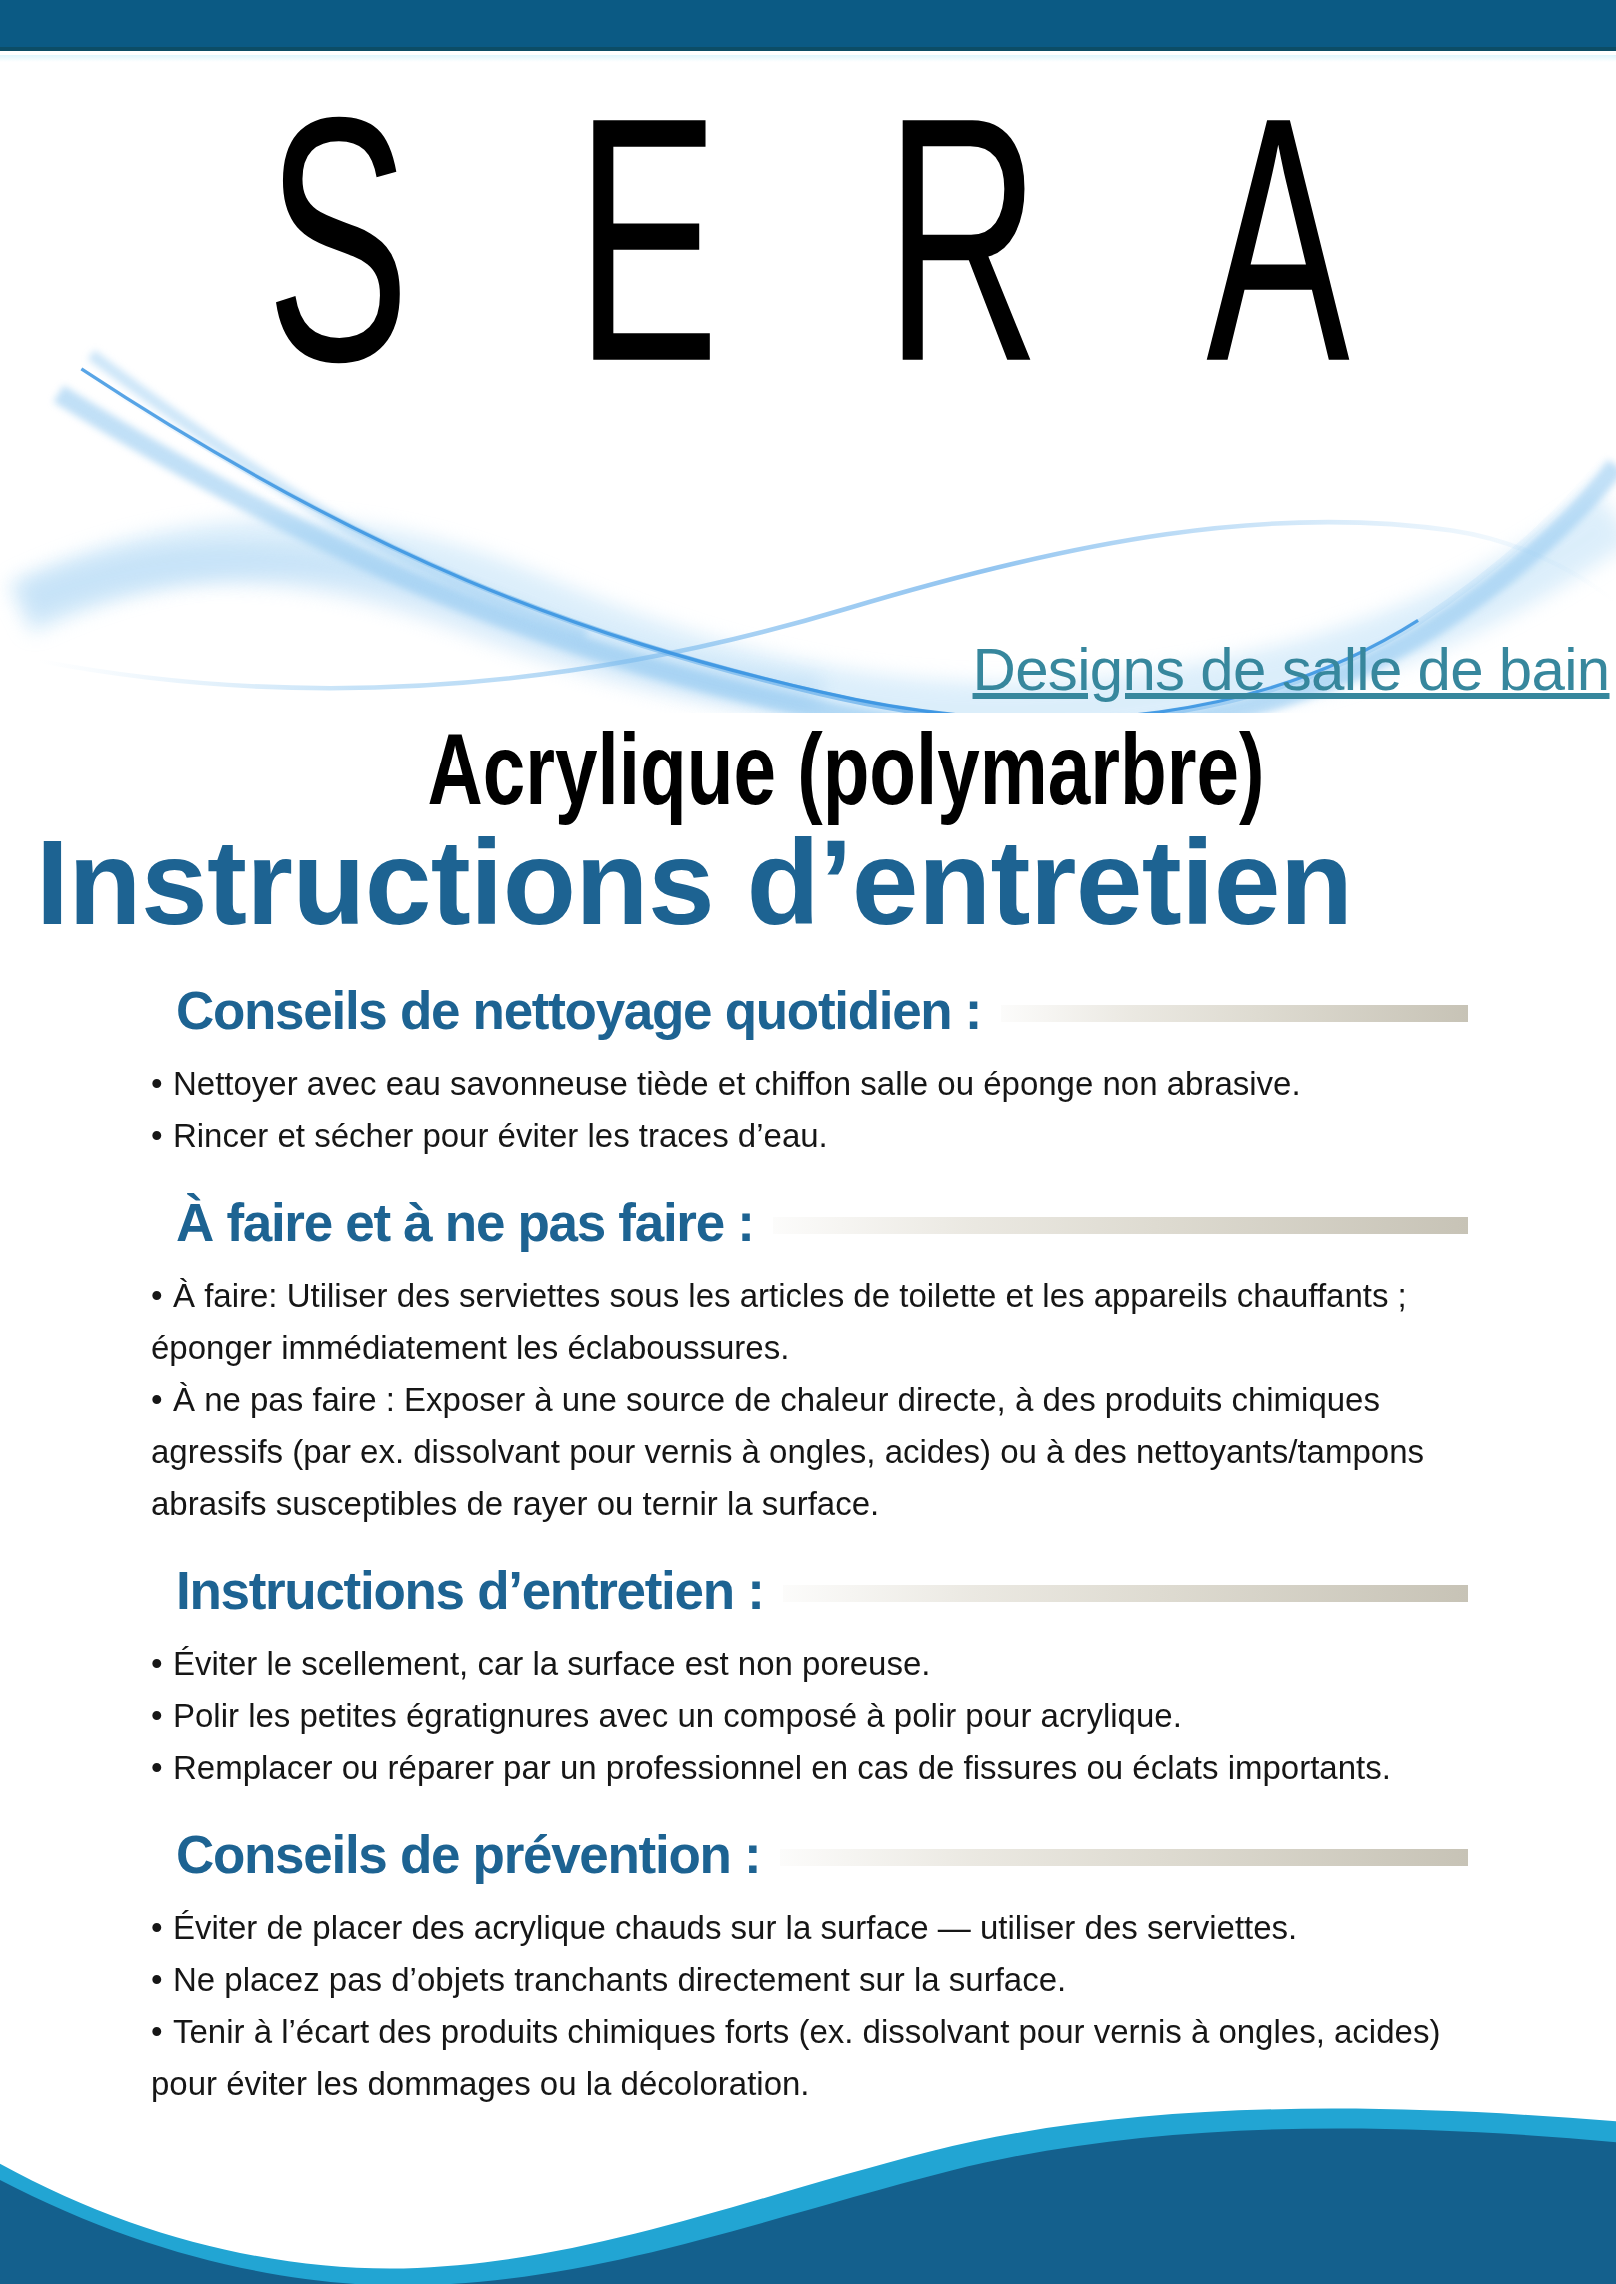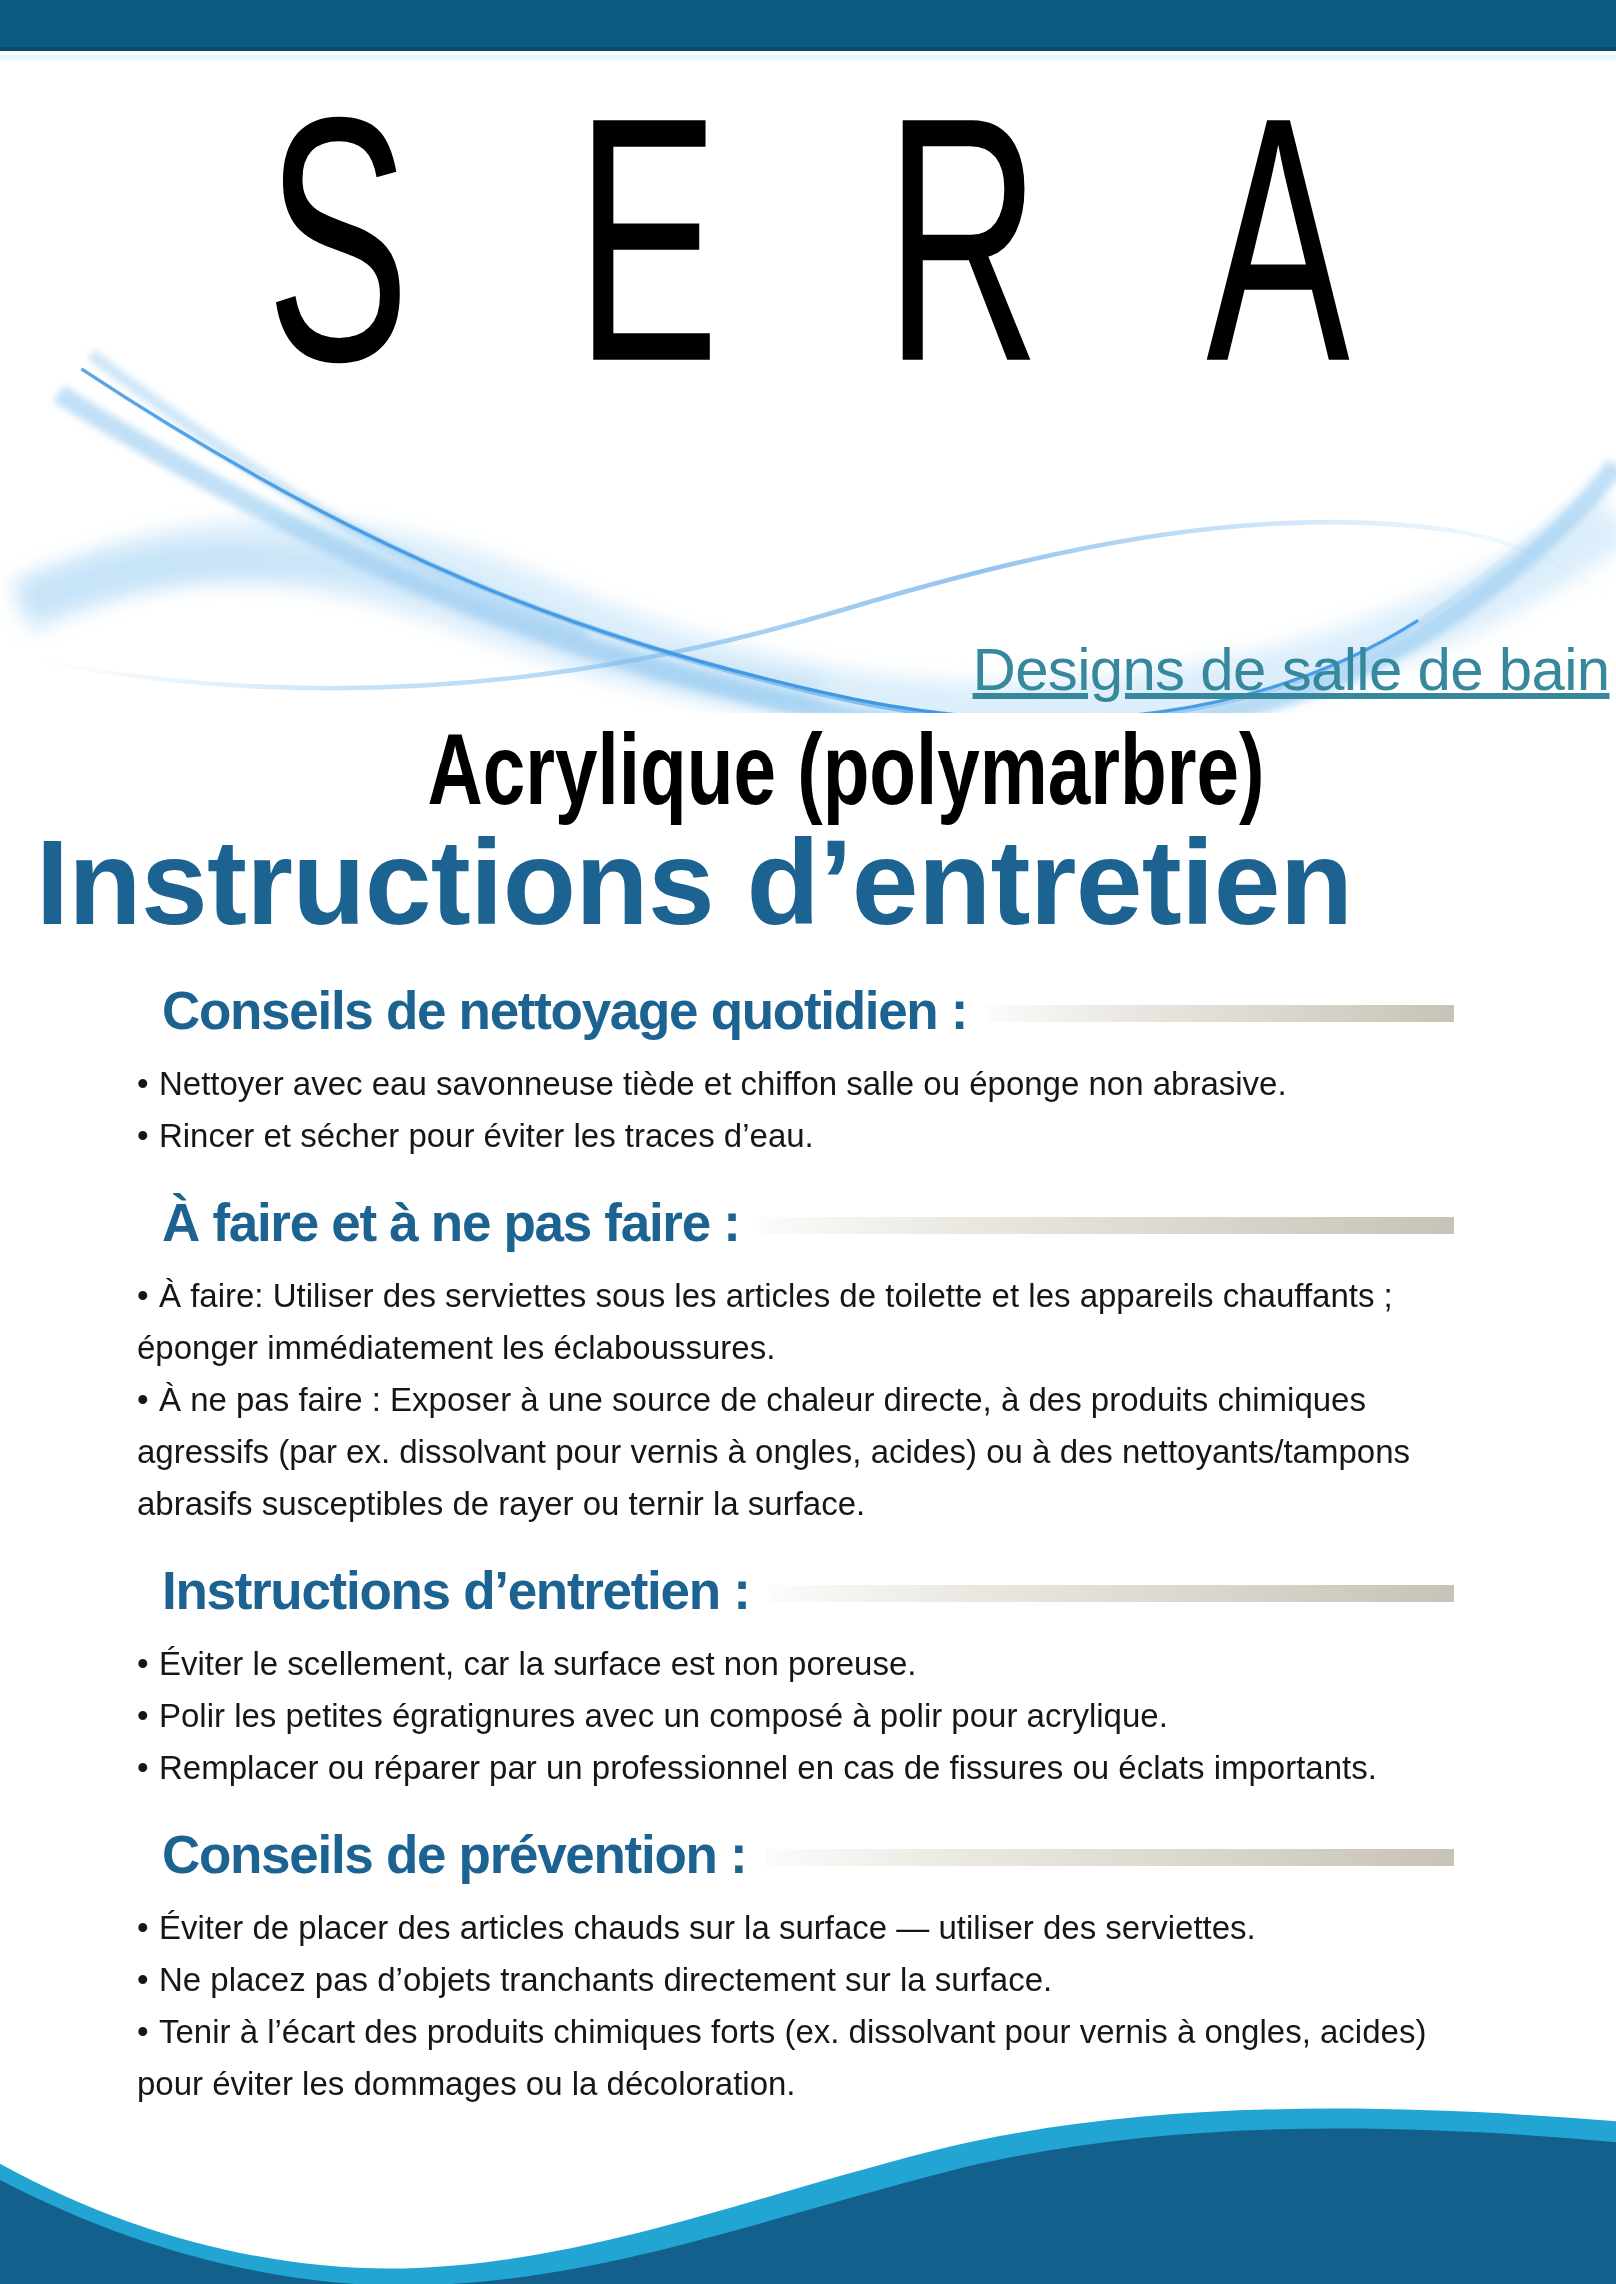--- a/index.html
+++ b/index.html
@@ -46,21 +46,21 @@
     font-size:98px;font-weight:700;color:#000;letter-spacing:0;
     transform:translateX(-50%) scale(0.78,1.05);transform-origin:50% 0;
     white-space:nowrap;
   }
   .doc-title{
     position:absolute;left:0;top:813px;width:1388px;text-align:center;
     font-size:120px;font-weight:700;color:var(--heading-blue);
     letter-spacing:-0.7px;white-space:nowrap;
   }
   .sections{
-    position:absolute;left:137px;top:980px;width:1317px;
+    position:absolute;left:151px;top:980px;width:1317px;
   }
   .section + .section{margin-top:30px;}
   .sec-head{
     display:flex;align-items:center;gap:19.5px;
     padding-left:25px;margin-bottom:17px;
     font-size:53px;font-weight:700;letter-spacing:-1.3px;
     color:var(--heading-blue);white-space:nowrap;
   }
   .sec-head .bar{
     flex:1;height:17px;margin-top:6.5px;
@@ -150,21 +150,21 @@
     <p class="bullet"><span class="dot">•</span><span>Éviter le scellement, car la surface est non poreuse.</span></p>
     <p class="bullet"><span class="dot">•</span><span>Polir les petites égratignures avec un composé à polir pour acrylique.</span></p>
     <p class="bullet"><span class="dot">•</span><span>Remplacer ou réparer par un professionnel en cas de fissures ou éclats importants.</span></p>
   </div>
 
   <div class="section">
     <div class="sec-head">
       <span>Conseils de prévention :</span>
       <span class="bar"></span>
     </div>
-    <p class="bullet"><span class="dot">•</span><span>Éviter de placer des articles chauds sur la surface — utiliser des serviettes.</span></p>
+    <p class="bullet"><span class="dot">•</span><span>Éviter de placer des acrylique chauds sur la surface — utiliser des serviettes.</span></p>
     <p class="bullet"><span class="dot">•</span><span>Ne placez pas d’objets tranchants directement sur la surface.</span></p>
     <p class="bullet"><span class="dot">•</span><span>Tenir à l’écart des produits chimiques forts (ex. dissolvant pour vernis à ongles, acides) pour éviter les dommages ou la décoloration.</span></p>
   </div>
 
 </div>
 
 <svg class="footer-wave" viewBox="0 0 2482 332" preserveAspectRatio="none" aria-hidden="true">
   <path d="M0,147 C210,263 430,312 620,308 C900,300 1130,205 1430,128 C1730,52 2090,50 2482,82 L2482,332 L0,332 Z" fill="var(--footer-light-blue)"></path>
   <path d="M0,172 C230,292 460,340 650,334 C930,325 1160,235 1460,158 C1760,82 2110,80 2482,114 L2482,332 L0,332 Z" fill="var(--footer-dark-blue)"></path>
 </svg>

